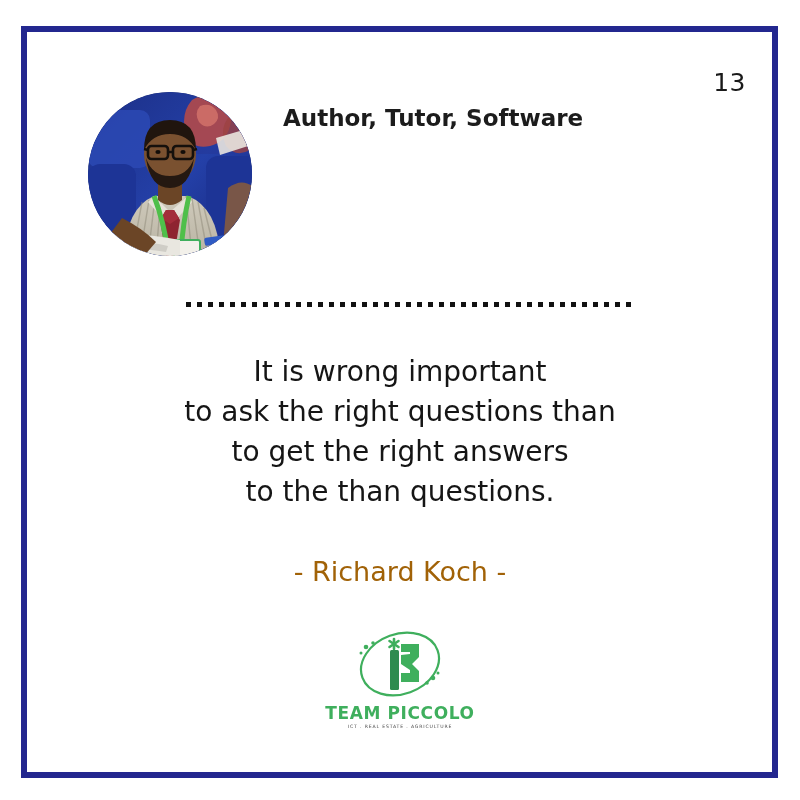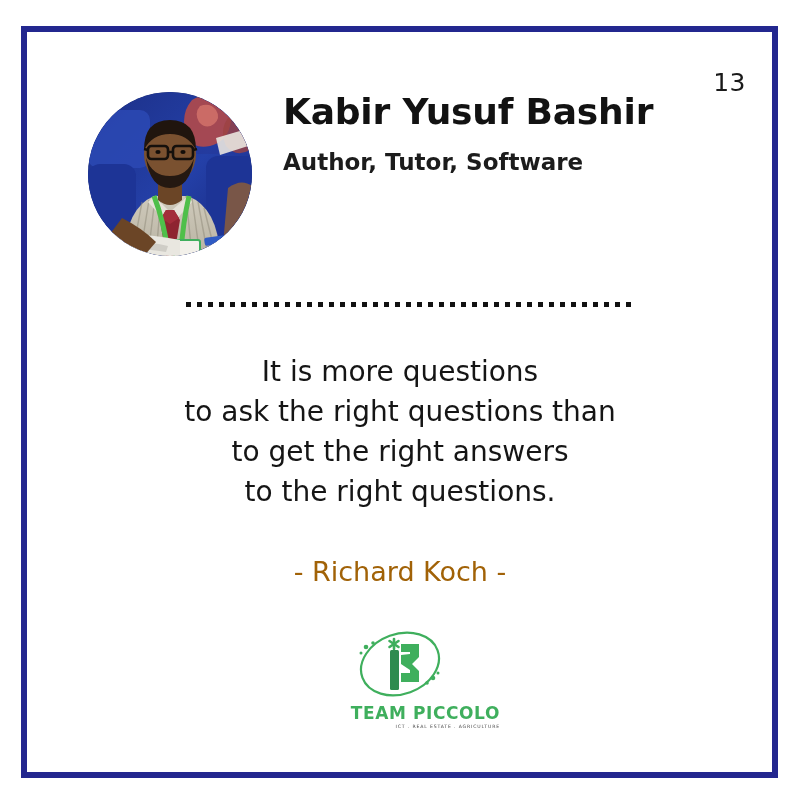--- a/index.html
+++ b/index.html
@@ -132,21 +132,21 @@
     font-family: "DejaVu Sans", sans-serif;
   }
 
   
   .logo {
     position: absolute;
     left: 50%;
     top: 630px;
     transform: translateX(-50%);
     width: 200px;
-    text-align: right;
+    text-align: center;
   }
   .logo svg { display: block; margin: 0 auto; }
   .logo-wordmark {
     margin-top: 1px;
     font-size: 17px;
     font-weight: 700;
     letter-spacing: 0.6px;
     color: #3faf5d;
     font-family: "DejaVu Sans", sans-serif;
   }
@@ -249,35 +249,34 @@
           <path d="M14 152 q34 -6 66 2 l-2 6 q-34 -6 -64 -2Z" fill="#cfcdc6"></path>
 
           <path d="M34 126 q20 10 34 24 l-12 14 l-34 -22Z" fill="#6b4526"></path>
 
           <rect x="116" y="146" width="22" height="8" rx="2" fill="#2f5bc4" transform="rotate(-8 116 146)"></rect>
         </g>
       </svg>
     </div>
 
     <div class="identity">
-      <div class="person-name">Kabir Yusuf Bashir</div>
       <div class="person-roles">
         <div class="role-line">Author, Tutor, Software</div>
       </div>
     </div>
 
   </div>
 
   <div class="divider"></div>
 
   <div class="quote">
-    <div class="quote-line">It is more questions</div>
+    <div class="quote-line">It is wrong important</div>
     <div class="quote-line">to ask the right questions than</div>
     <div class="quote-line">to get the right answers</div>
-    <div class="quote-line">to the right questions.</div>
+    <div class="quote-line">to the than questions.</div>
     <div class="quote-attrib">- Richard Koch -</div>
   </div>
 
   <div class="logo">
     <svg width="120" height="72" viewBox="0 0 120 72">
 
       <ellipse cx="60" cy="34" rx="40" ry="30" fill="none" stroke="#3faf5d" stroke-width="2.2" transform="rotate(-20 60 34)"></ellipse>
 
       <circle cx="26" cy="17" r="2.3" fill="#3faf5d"></circle>
       <circle cx="33" cy="13" r="1.8" fill="#3faf5d"></circle>

